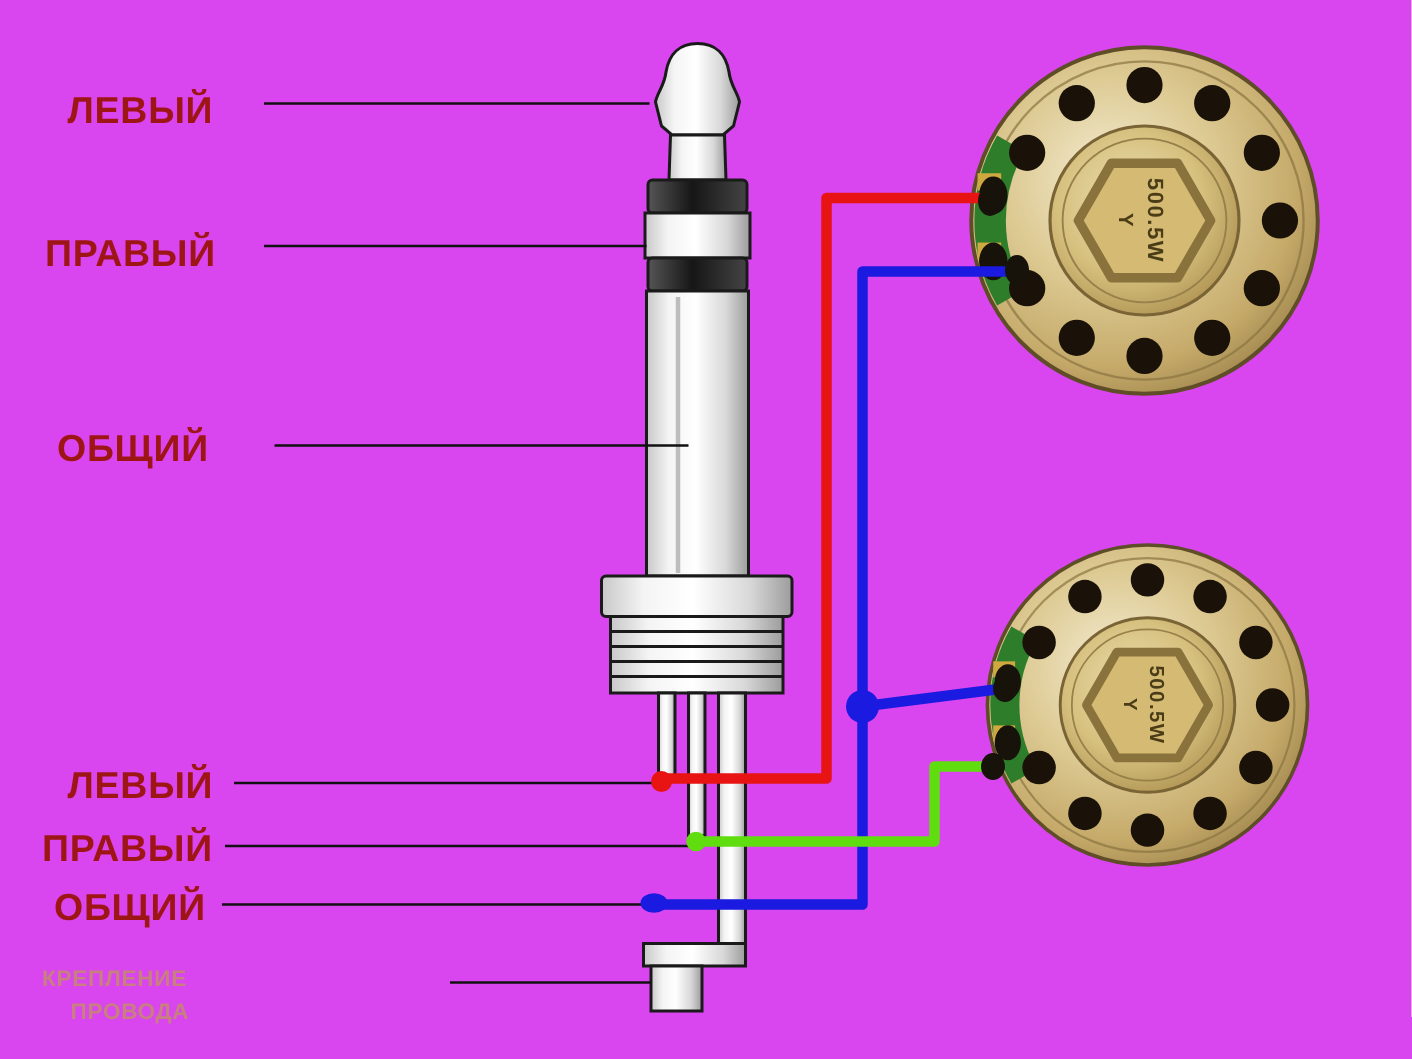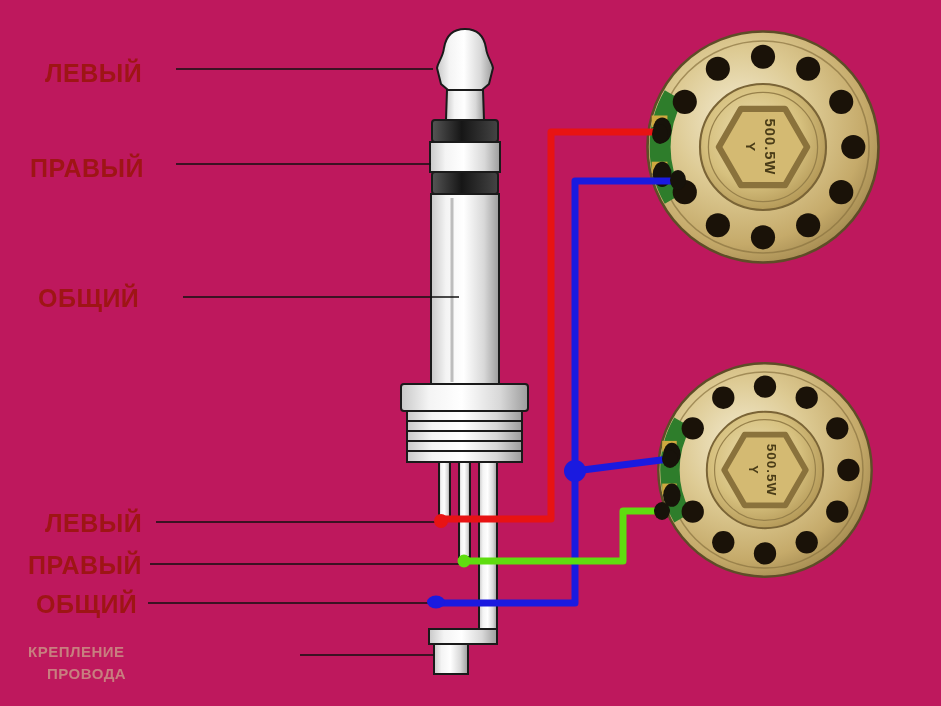--- a/index.html
+++ b/index.html
@@ -1,20 +1,20 @@
 <!DOCTYPE html>
 <html><head>
 <meta charset="utf-8">
 <style>
   html, body { margin: 0; padding: 0; background: #ffffff; }
   .page {
     position: relative;
     width: 941px;
     height: 706px;
-    background: #be185d;
+    background: #d946ef;
     overflow: hidden;
   }
   svg text { font-family: "Liberation Sans", sans-serif; }
   .lbl       { font-weight: bold; font-size: 25px; letter-spacing: 0.5px; }
   .lbl-small { font-weight: bold; font-size: 15px; letter-spacing: 0.5px; }
   .mark      { font-weight: bold; letter-spacing: 1px; }
 </style>
 </head>
 <body>
 

